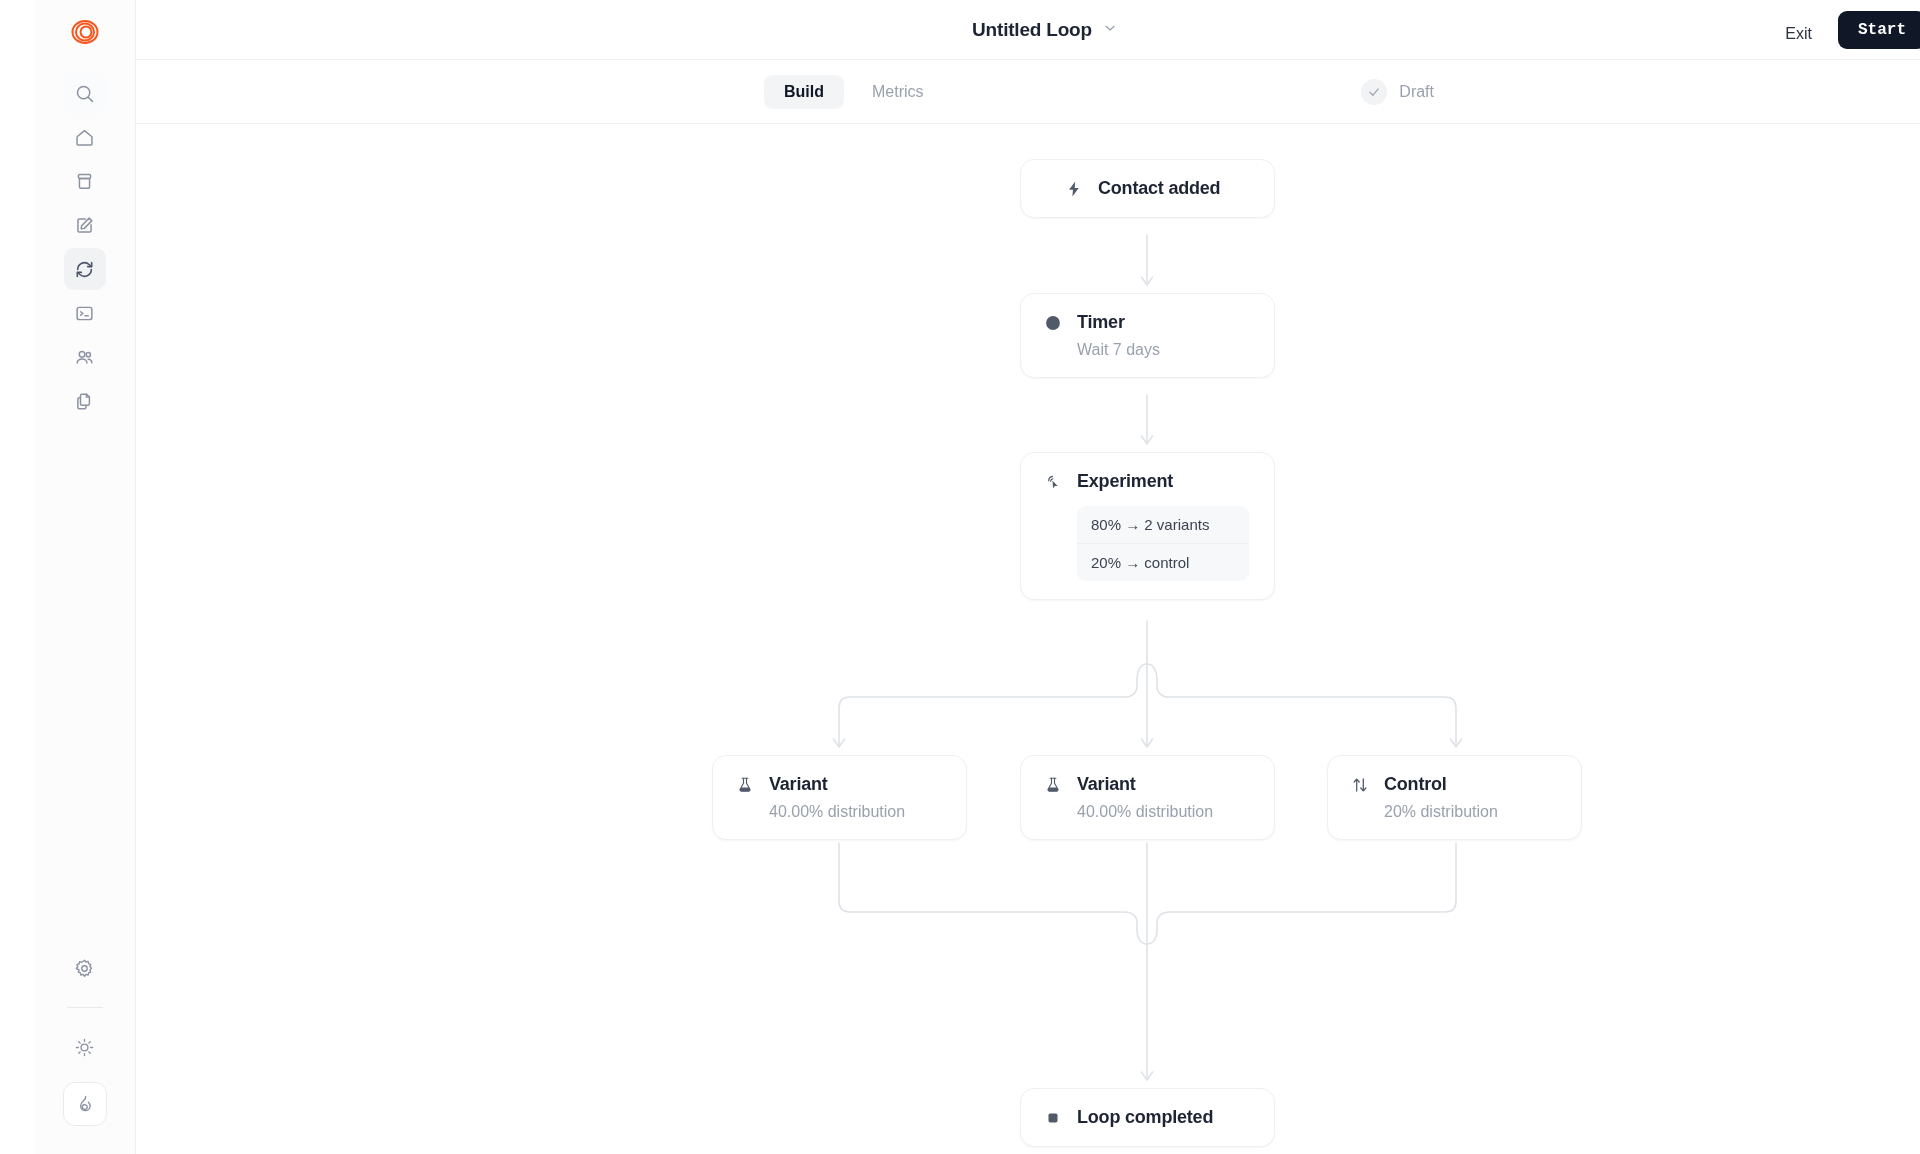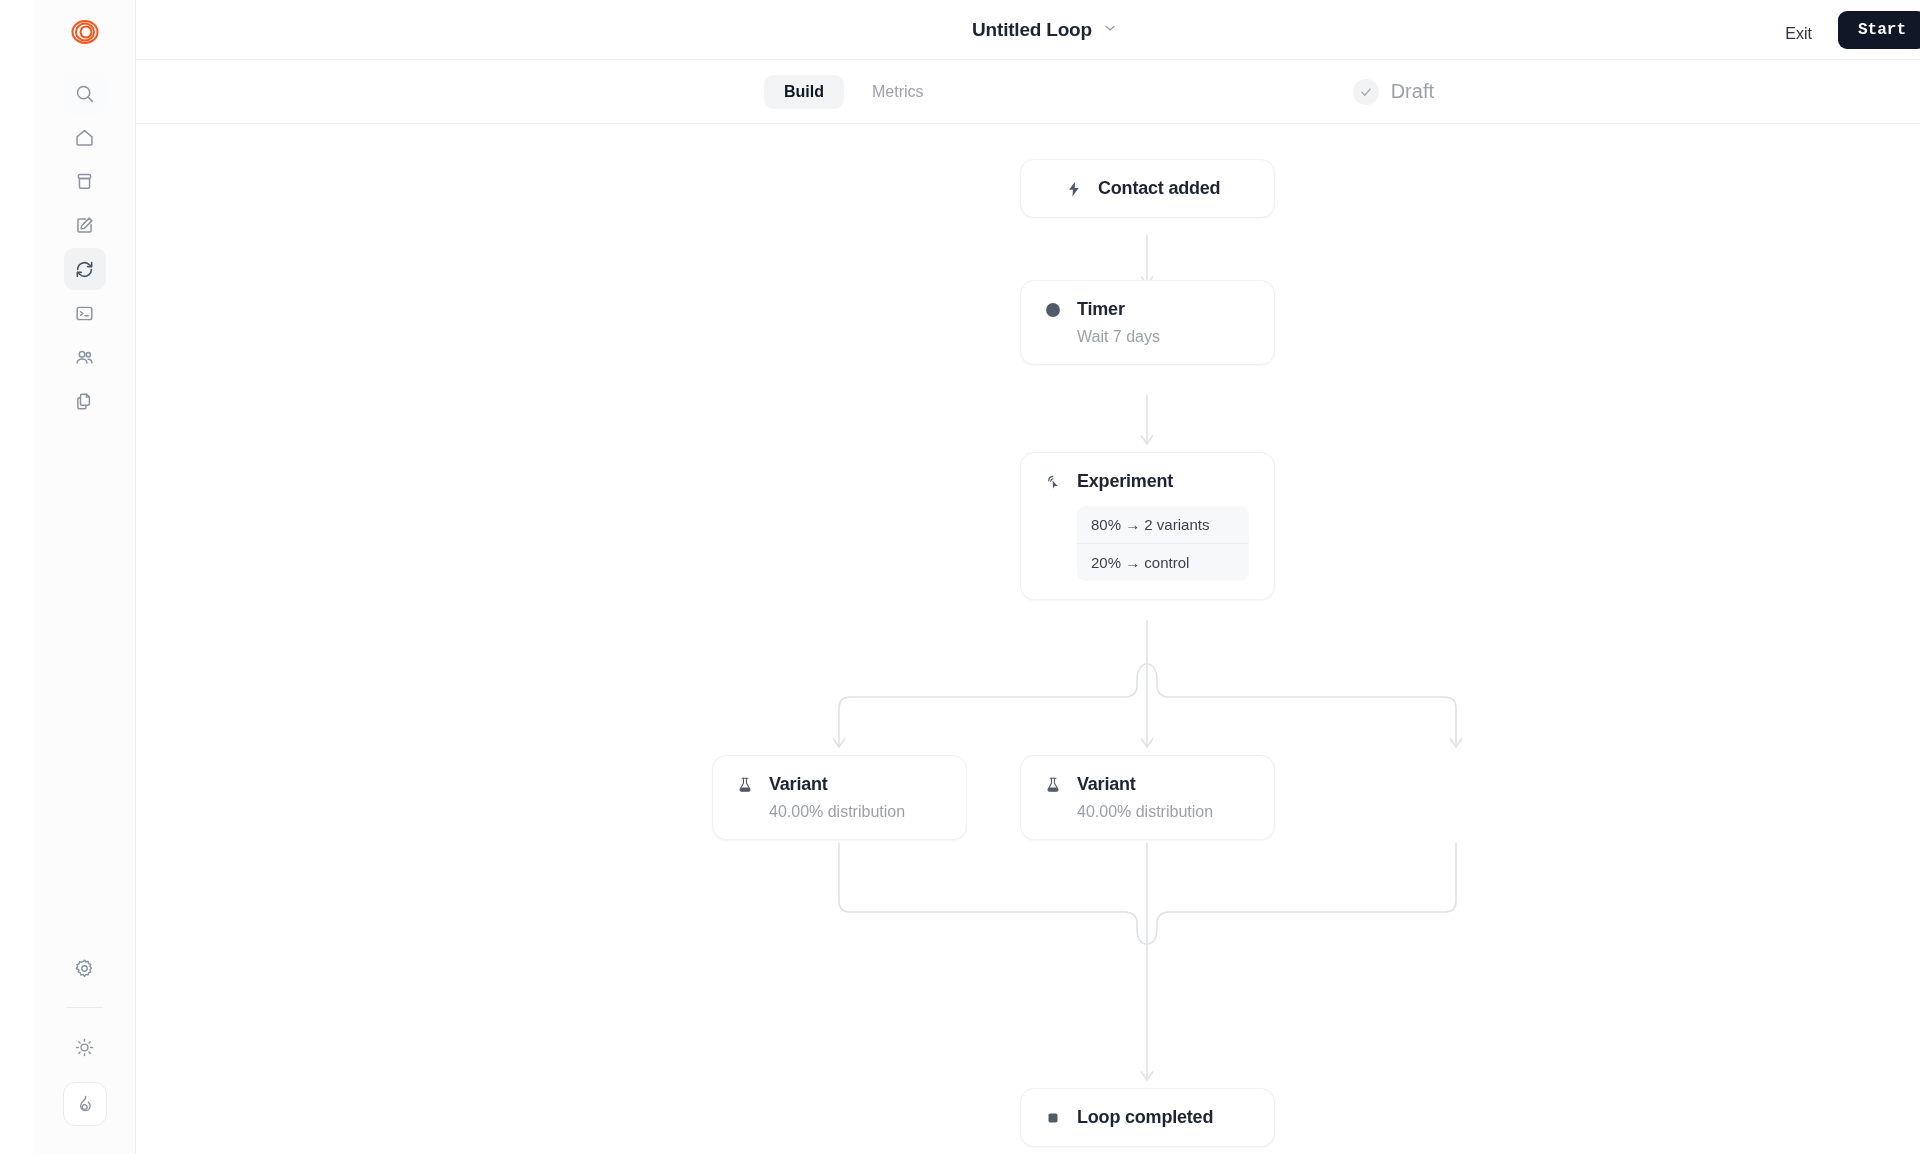--- a/index.html
+++ b/index.html
@@ -181,21 +181,21 @@
     gap: 12px;
   }
   .status-circle {
     width: 26px; height: 26px;
     border-radius: 50%;
     background: #f2f3f5;
     display: flex; align-items: center; justify-content: center;
     color: #a4aab6;
   }
   .status-label {
-    font-size: 20px;
+    font-size: 16px;
     color: #9aa1ae;
   }
 
   
   .canvas {
     flex: 1;
     position: relative;
     overflow: hidden;
     background: #ffffff;
   }
@@ -255,21 +255,21 @@
   }
   .exp-row {
     font-size: 15px;
     color: #3b4351;
     padding: 10px 14px;
   }
   .exp-row + .exp-row { border-top: 1px solid #eceef1; }
 
   
   #node-trigger   { left: 884px; top: 35px;  width: 255px; padding-left: 43px; }
-  #node-timer     { left: 884px; top: 156px; width: 255px; }
+  #node-timer     { left: 884px; top: 169px; width: 255px; }
   #node-exp       { left: 884px; top: 328px; width: 255px; }
   #node-variant-a { left: 576px; top: 631px; width: 255px; }
   #node-variant-b { left: 884px; top: 631px; width: 255px; }
   #node-control   { left: 1191px; top: 631px; width: 255px; }
   #node-end       { left: 884px; top: 964px; width: 255px; }
 </style>
 </head>
 <body>
 
 <div class="app">
@@ -524,20 +524,34 @@
                 <path d="M8.2 3h7.6"></path>
                 <path d="M10 3v6.6L5.6 17.4A2 2 0 0 0 7.4 20.4h9.2a2 2 0 0 0 1.8-3L14 9.6V3"></path>
                 <path d="M7.3 15.2h9.4l1.7 2.2a2 2 0 0 1-1.8 3H7.4a2 2 0 0 1-1.8-3z" fill="currentColor" stroke="none"></path>
               </svg>
             </span>
             <span class="node-title">Variant</span>
           </div>
           <div class="node-sub">40.00% distribution</div>
         </div>
 
+        <div class="node" id="node-control">
+          <div class="node-head">
+            <span class="node-icon">
+              <svg width="18" height="18" viewBox="0 0 24 24" fill="none" stroke="currentColor" stroke-width="1.7" stroke-linecap="round" stroke-linejoin="round">
+                <path d="M7.6 20V4.6"></path>
+                  <path d="M4.2 8 7.6 4.4 11 8"></path>
+                <path d="M16.4 4v15.4"></path>
+                  <path d="M19.8 16 16.4 19.6 13 16"></path>
+              </svg>
+            </span>
+            <span class="node-title">Control</span>
+          </div>
+          <div class="node-sub">20% distribution</div>
+        </div>
 
         <div class="node" id="node-end">
           <div class="node-head">
             <span class="node-icon">
               <svg width="18" height="18" viewBox="0 0 24 24" fill="currentColor">
                 <rect x="6" y="6" width="12" height="12" rx="2.2"></rect>
               </svg>
             </span>
             <span class="node-title">Loop completed</span>
           </div>

